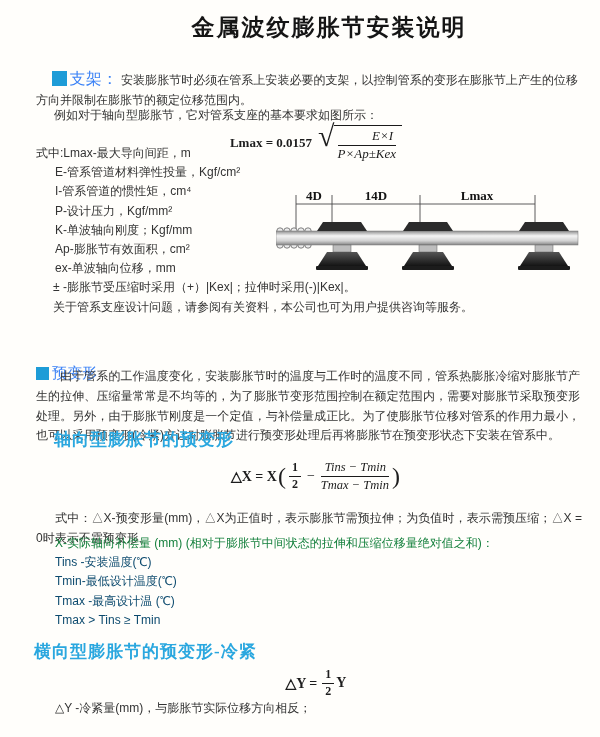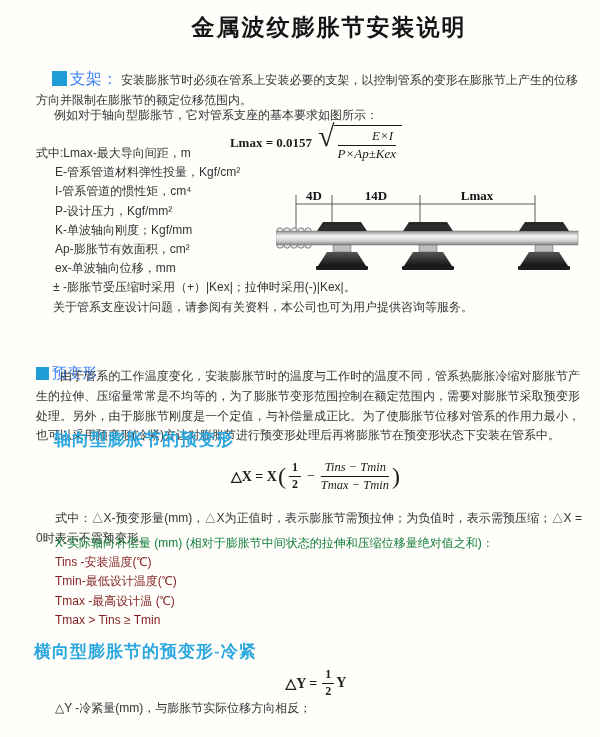--- a/index.html
+++ b/index.html
@@ -39,21 +39,21 @@
   .vars div.note{padding-left:17px;}
   
   .diagram{top:189px;left:276px;width:320px;height:98px;}
   
   .sec2-head{top:332px;left:36px;margin-top:32px;}
   .sec2-head .sec-head-txt{font-size:15px;}
   .sec2-para{top:355px;left:36px;width:544px;line-height:19.8px;text-align:justify;text-indent:2em;color:#333;}
   .axial-head{top:428px;left:54px;font-size:17px;font-weight:bold;color:#2aa7df;letter-spacing:1px;}
   .axial-para{top:497px;left:36px;width:546px;line-height:19.5px;text-align:justify;text-indent:1.6em;color:#333;}
   .x-line{top:535px;left:55px;white-space:nowrap;color:#15803d;}
-  .t-lines{top:553px;left:55px;line-height:19.3px;color:#7f1d1d;}
+  .t-lines{top:553px;left:55px;line-height:19.3px;color:#0c4a6e;}
   .general-line{top:621px;left:55px;white-space:nowrap;color:#333;}
   .lateral-head{top:640px;left:34px;font-size:17px;font-weight:bold;color:#2aa7df;letter-spacing:1px;font-family:Liberation Serif, serif;}
   .final-note{top:700px;left:55px;white-space:nowrap;color:#333;}
 </style>
 </head>
 <body>
 
 <div id="page">
 
   <div class="abs doc-title">金属波纹膨胀节安装说明</div>

